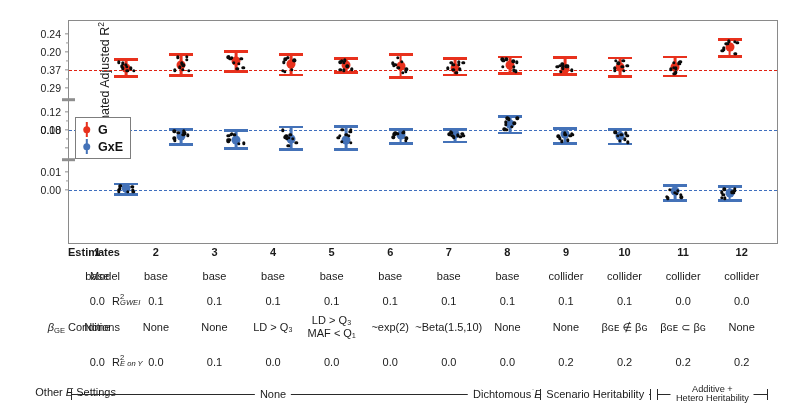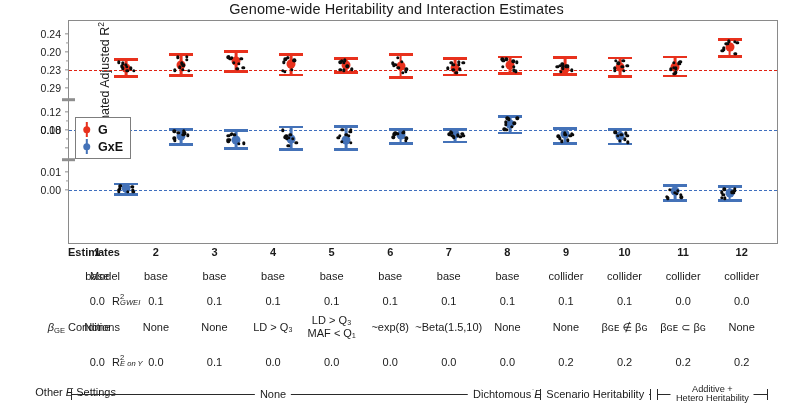--- a/index.html
+++ b/index.html
@@ -209,32 +209,31 @@
     white-space:nowrap;
     text-align:center;
     line-height:1.05;
   }
 </style>
 </head>
 <body>
 
 <div class="root">
 
-  <div class="chart-title">Genome-wide Heritability and Interaction Estimates</div>
 
   <div class="plot-area" id="plot">
     <div class="ylabel">
       <span>Estimated Adjusted R</span><sup>2</sup>
     </div>
     <div id="yticks">
         <div class="ytick" style="top: 12.5px;">0.24</div>
         <div class="ytick-mark" style="top: 12.5px;"></div>
         <div class="ytick" style="top: 30.5px;">0.20</div>
         <div class="ytick-mark" style="top: 30.5px;"></div>
-        <div class="ytick" style="top: 48.5px;">0.23</div>
+        <div class="ytick" style="top: 48.5px;">0.37</div>
         <div class="ytick-mark" style="top: 48.5px;"></div>
         <div class="ytick" style="top: 66.5px;">0.29</div>
         <div class="ytick-mark" style="top: 66.5px;"></div>
         <div class="ytick" style="top: 90.5px;">0.12</div>
         <div class="ytick-mark" style="top: 90.5px;"></div>
         <div class="ytick" style="top: 108.5px;">0.10</div>
         <div class="ytick-mark" style="top: 108.5px;"></div>
         <div class="ytick" style="top: 109px; text-align: right;">0.08</div>
         <div class="ytick-mark" style="top: 126.5px;"></div>
         <div class="ytick" style="top: 150.5px;">0.01</div>
@@ -664,21 +663,21 @@
           </span><span class="cell" style="left: 155.875px; top: 0px;">
             <div>None</div>
           </span><span class="cell" style="left: 214.458px; top: 0px;">
             <div>None</div>
           </span><span class="cell" style="left: 273.042px; top: 0px;">
             <div>LD &gt; Q₃</div>
           </span><span class="cell" style="left: 331.625px; top: -7px;">
             <div>LD &gt; Q₃</div>
             <div>MAF &lt; Q₁</div>
           </span><span class="cell" style="left: 390.208px; top: 0px;">
-            <div>~exp(8)</div>
+            <div>~exp(2)</div>
           </span><span class="cell" style="left: 448.792px; top: 0px;">
             <div>~Beta(1.5,10)</div>
           </span><span class="cell" style="left: 507.375px; top: 0px;">
             <div>None</div>
           </span><span class="cell" style="left: 565.958px; top: 0px;">
             <div>None</div>
           </span><span class="cell" style="left: 624.542px; top: 0px;">
             <div>βɢᴇ ∉ βɢ</div>
           </span><span class="cell" style="left: 683.125px; top: 0px;">
             <div>βɢᴇ ⊂ βɢ</div>

